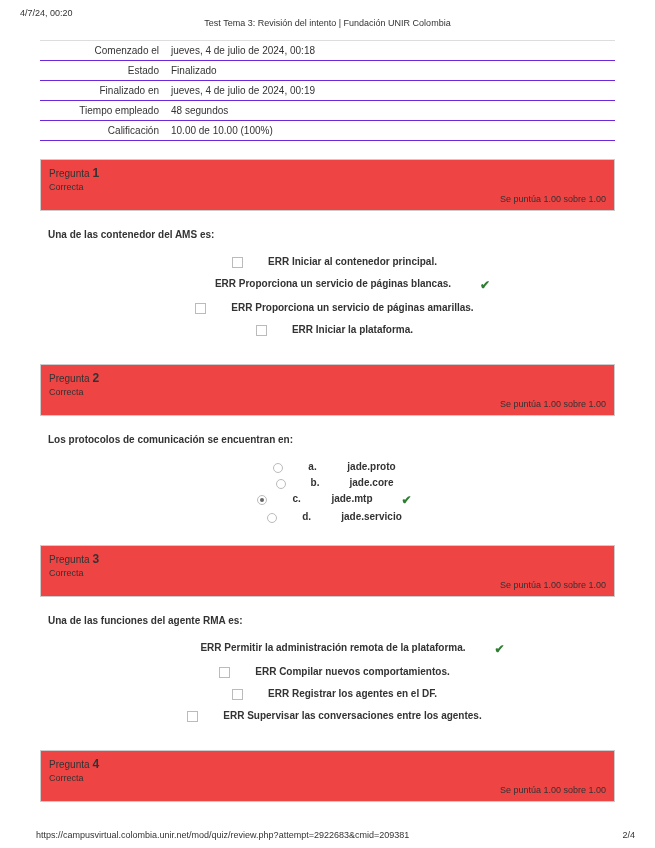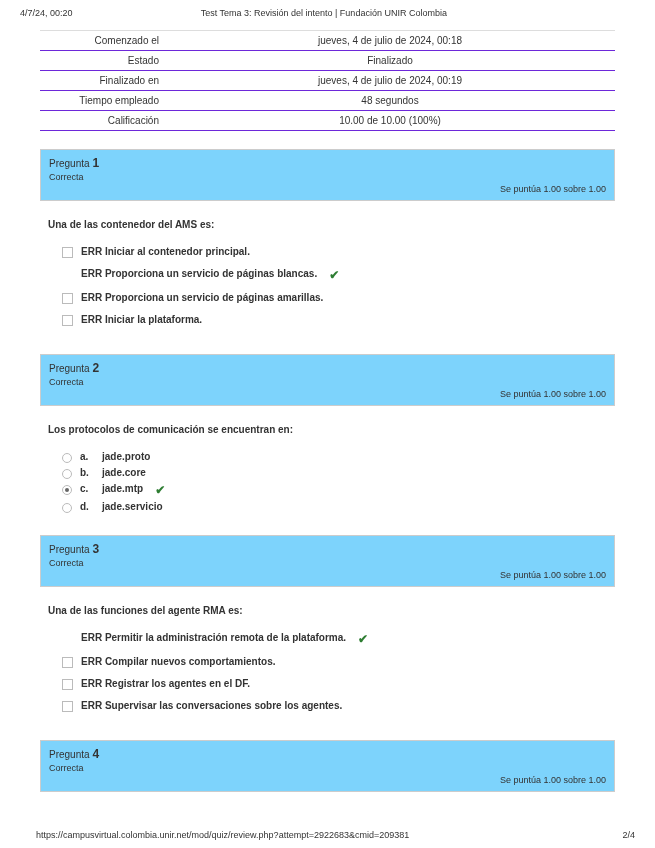--- a/index.html
+++ b/index.html
@@ -6,43 +6,43 @@
   body {
     font-family: -apple-system, BlinkMacSystemFont, "Segoe UI", Arial, sans-serif;
     font-size: 11px;
     color: #333;
     background: #fff;
     width: 655px;
     height: 848px;
     position: relative;
     padding: 8px 20px 0 20px;
   }
-  .hdr { display: flex; justify-content: space-between; font-size: 9px; color: #333; margin-bottom: 12px; }
+  .hdr { display: flex; justify-content: space-between; font-size: 9px; color: #333; margin-bottom: 12px; flex-direction: column; }
   .hdr-left { text-align: left; }
   .hdr-center { text-align: center; flex: 1; }
   .content { padding: 0 20px; }
   .summary-table { width: 100%; border-collapse: collapse; margin-bottom: 18px; }
   .summary-table tr { border-bottom: 1px solid #6d28d9; }
   .summary-table tr:first-child { border-top: 1px solid #ddd; }
   .summary-table td { padding: 4px 6px; font-size: 10px; }
   .summary-table td.label { text-align: right; width: 125px; font-weight: 400; }
-  .summary-table td.value { text-align: center; margin-left: 44px; }
+  .summary-table td.value { text-align: left; margin-left: 44px; }
   .qheader {
     border: 1px solid #ccc;
     padding: 6px 8px;
     margin-bottom: 18px;
-    background: #7dd3fc;
+    background: #ef4444;
   }
   .qheader .qnum { font-size: 10px; margin-bottom: 2px; }
   .qheader .qnum .n { font-weight: 700; font-size: 12px; }
   .qheader .state { font-size: 9px; margin-bottom: 2px; }
   .qheader .grade { font-size: 9px; text-align: right; }
   .qbody { padding: 0 8px 18px 8px; }
   .qtext { font-size: 10px; font-weight: 700; margin-bottom: 16px; }
-  .optrow { display: flex; align-items: flex-start; gap: 8px; margin-bottom: 10px; padding-left: 14px; }
+  .optrow { display: flex; align-items: flex-start; gap: 25px; margin-bottom: 10px; padding-left: 14px; justify-content: center; }
   .optrow.tight { margin-bottom: 4px; }
   .checkbox {
     width: 11px; height: 11px; border: 1px solid #bbb; flex: 0 0 11px;
     margin-top: 1px; background: #fff;
   }
   .checkbox.hidden { border-color: transparent; background: transparent; }
   .radio {
     width: 10px; height: 10px; border: 1px solid #bbb; border-radius: 50%;
     flex: 0 0 10px; margin-top: 2px; background: #fff;
   }
@@ -167,21 +167,21 @@
         <div class="optrow">
           <span class="checkbox"></span>
           <span class="opttext">ERR Compilar nuevos comportamientos.</span>
         </div>
         <div class="optrow">
           <span class="checkbox"></span>
           <span class="opttext">ERR Registrar los agentes en el DF.</span>
         </div>
         <div class="optrow">
           <span class="checkbox"></span>
-          <span class="opttext">ERR Supervisar las conversaciones sobre los agentes.</span>
+          <span class="opttext">ERR Supervisar las conversaciones entre los agentes.</span>
         </div>
       </div>
       <div class="qheader">
         <div class="qnum"><span>Pregunta</span> <span class="n"> 4</span></div>
         <div class="state">Correcta</div>
         <div class="grade">Se puntúa 1.00 sobre 1.00</div>
       </div>
     </div>
 
 </div>

